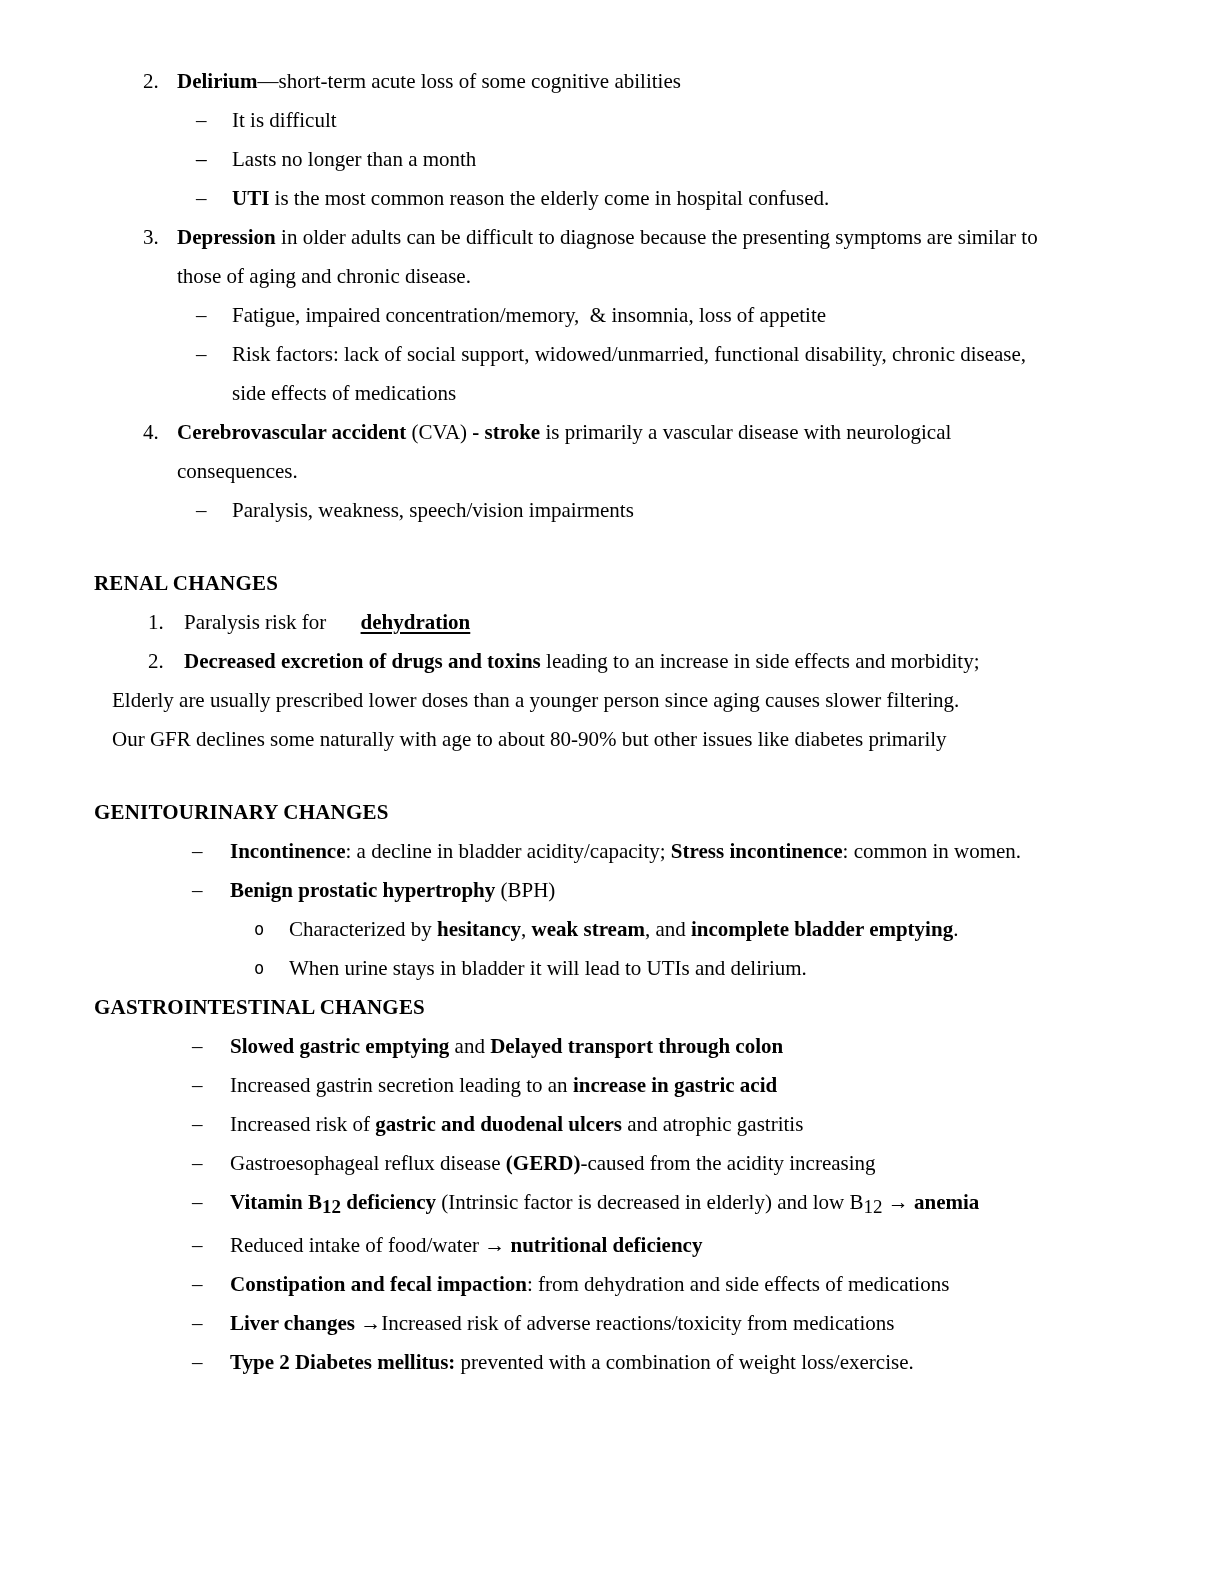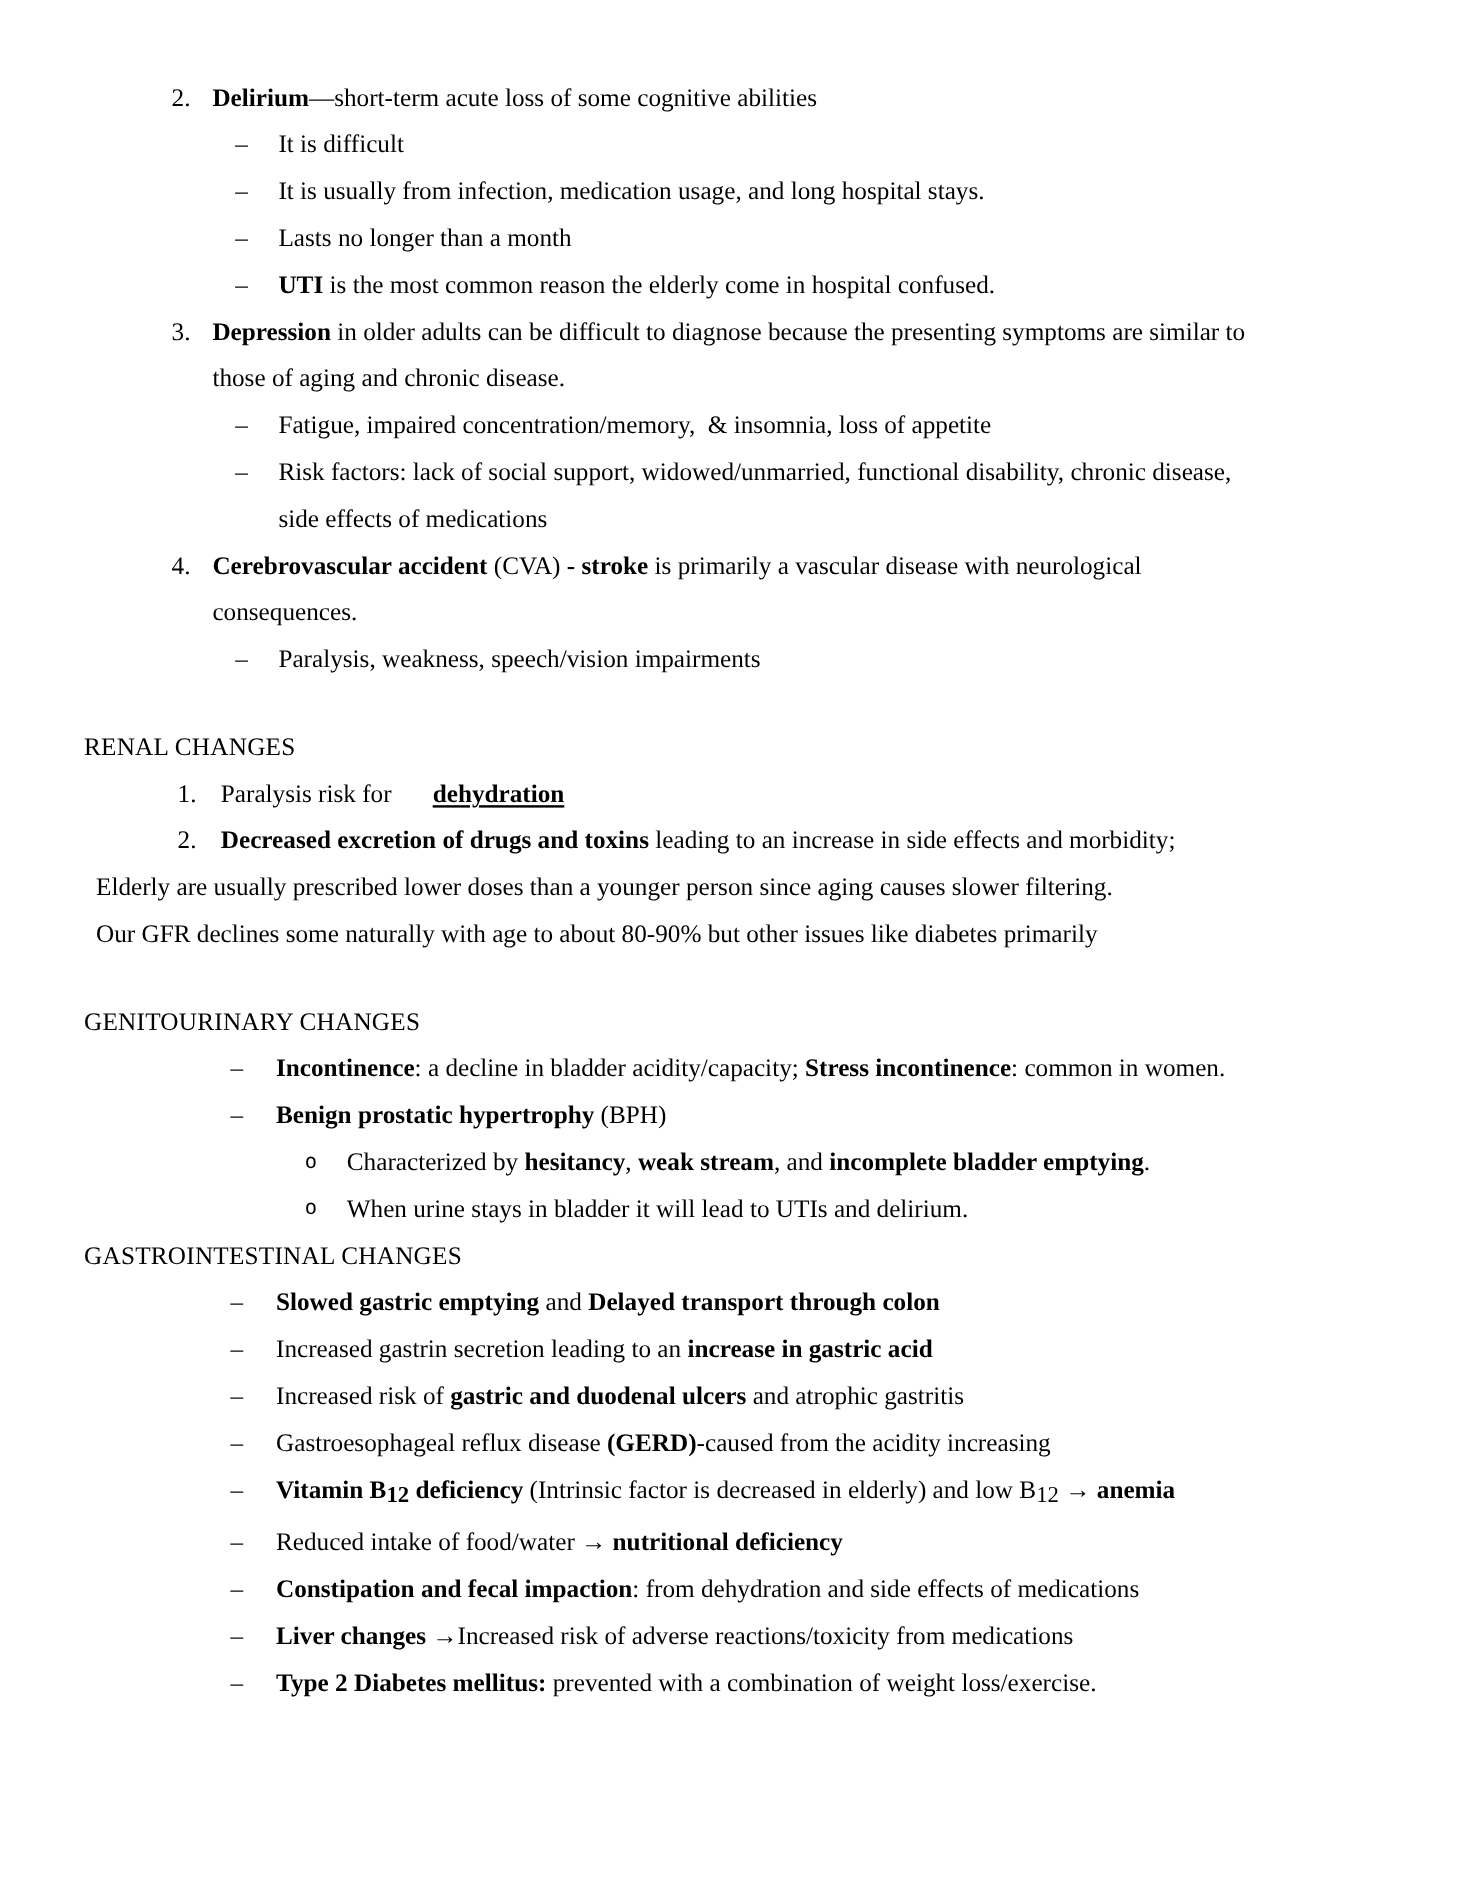--- a/index.html
+++ b/index.html
@@ -5,43 +5,43 @@
   html,body{margin:0;padding:0;background:#ffffff;}
   .page{
     width:1224px;height:1584px;background:#ffffff;color:#000000;
     position:relative;overflow:hidden;
     font-family:"Liberation Serif", serif;
     font-size:21px;
   }
   .content{padding-top:62px;}
   .line{position:relative;line-height:39px;white-space:pre;}
   .marker{position:absolute;top:0;}
-  .h{padding-left:70px;font-weight:400;letter-spacing:0.2px;}
+  .h{padding-left:94px;font-weight:700;letter-spacing:0.2px;}
   .gap{margin-top:34px;}
   .n1{padding-left:177px;}  .n1 .marker{left:143px;}
   .n1c{padding-left:177px;}
   .d2{padding-left:232px;}  .d2 .marker{left:196px;}
   .d2c{padding-left:232px;}
   .rn{padding-left:184px;}  .rn .marker{left:148px;}
-  .rnc{padding-left:80px;}
+  .rnc{padding-left:112px;}
   .gd{padding-left:230px;}  .gd .marker{left:192px;}
   .o3{padding-left:289px;}  .o3 .marker{left:254px;}
   .b{font-weight:700;}
   .u{text-decoration:underline;text-decoration-thickness:2px;text-underline-offset:3px;margin-left:29px;}
   .sub{font-size:19px;vertical-align:-4px;}
   .circ{font-family:"DejaVu Sans Mono", monospace;font-size:17px;}
 </style>
 </head>
 <body>
 
 <div class="page">
   <div class="content">
       <div class="line n1"><span class="marker">2.</span><span class="run b">Delirium</span><span class="run">—short-term acute loss of some cognitive abilities</span></div>
       <div class="line d2"><span class="marker">–</span><span class="run">It is difficult</span></div>
-      <div class="line d2"><span class="marker">–</span><span class="run">It is usually from infection, medication usage, and long hospital stays.</span></div>
+      <div class="line d2"><span class="marker">–</span></div>
       <div class="line d2"><span class="marker">–</span><span class="run">Lasts no longer than a month</span></div>
       <div class="line d2"><span class="marker">–</span><span class="run b">UTI</span><span class="run"> is the most common reason the elderly come in hospital confused.</span></div>
       <div class="line n1"><span class="marker">3.</span><span class="run b">Depression</span><span class="run"> in older adults can be difficult to diagnose because the presenting symptoms are similar to</span></div>
       <div class="line n1c"><span class="run">those of aging and chronic disease.</span></div>
       <div class="line d2"><span class="marker">–</span><span class="run">Fatigue, impaired concentration/memory,  &amp; insomnia, loss of appetite</span></div>
       <div class="line d2"><span class="marker">–</span><span class="run">Risk factors: lack of social support, widowed/unmarried, functional disability, chronic disease,</span></div>
       <div class="line d2c"><span class="run">side effects of medications</span></div>
       <div class="line n1"><span class="marker">4.</span><span class="run b">Cerebrovascular accident</span><span class="run"> (CVA) </span><span class="run b">- stroke</span><span class="run"> is primarily a vascular disease with neurological</span></div>
       <div class="line n1c"><span class="run">consequences.</span></div>
       <div class="line d2"><span class="marker">–</span><span class="run">Paralysis, weakness, speech/vision impairments</span></div>

